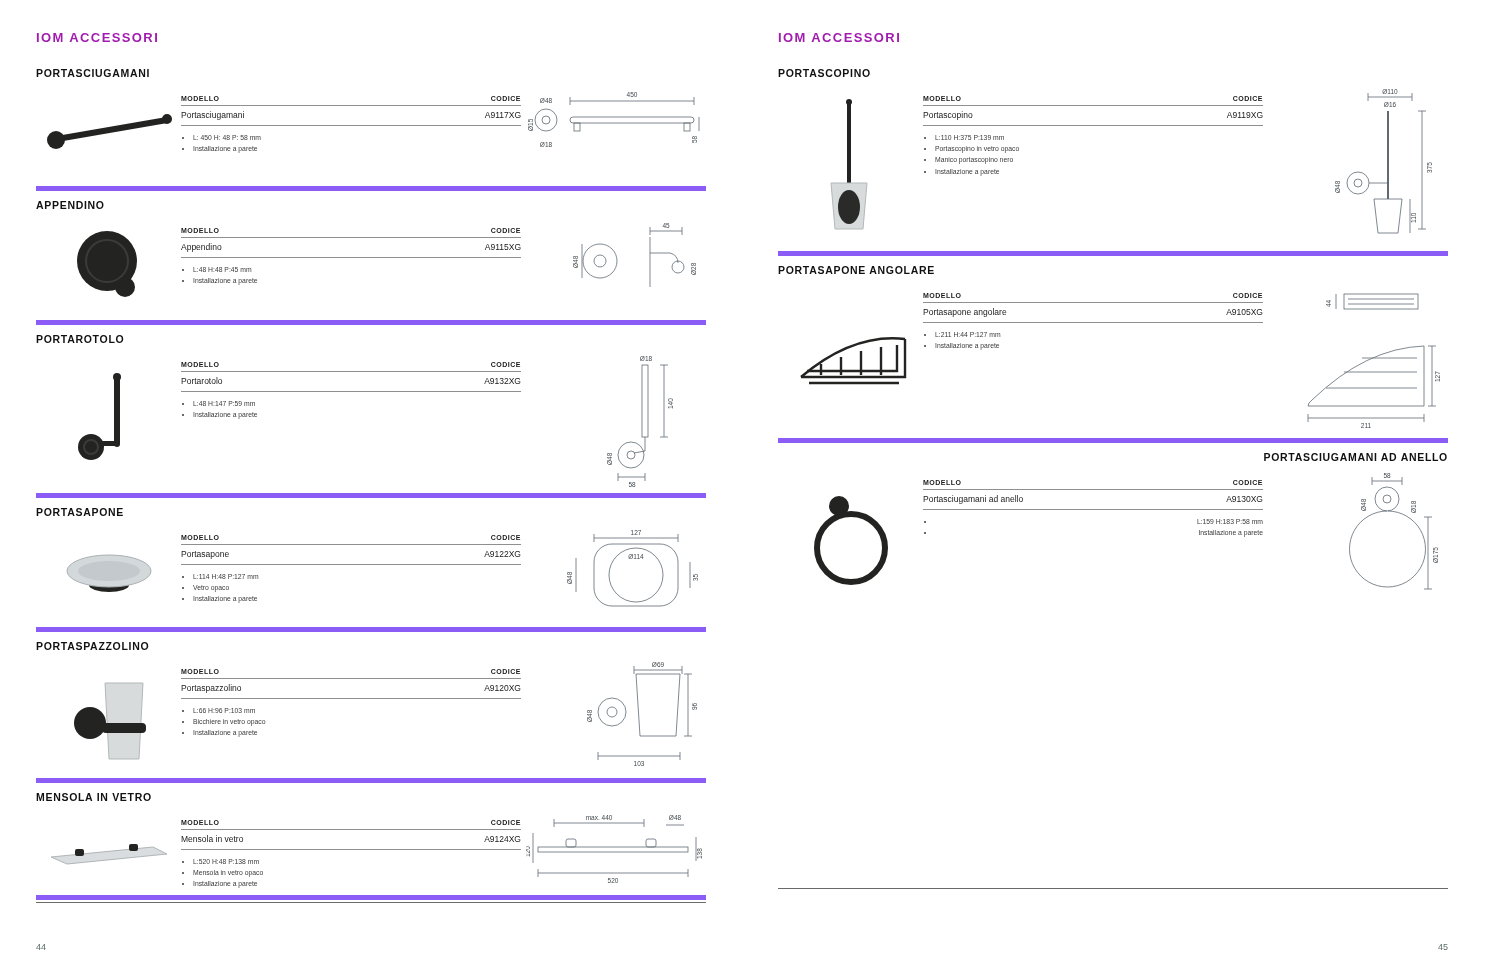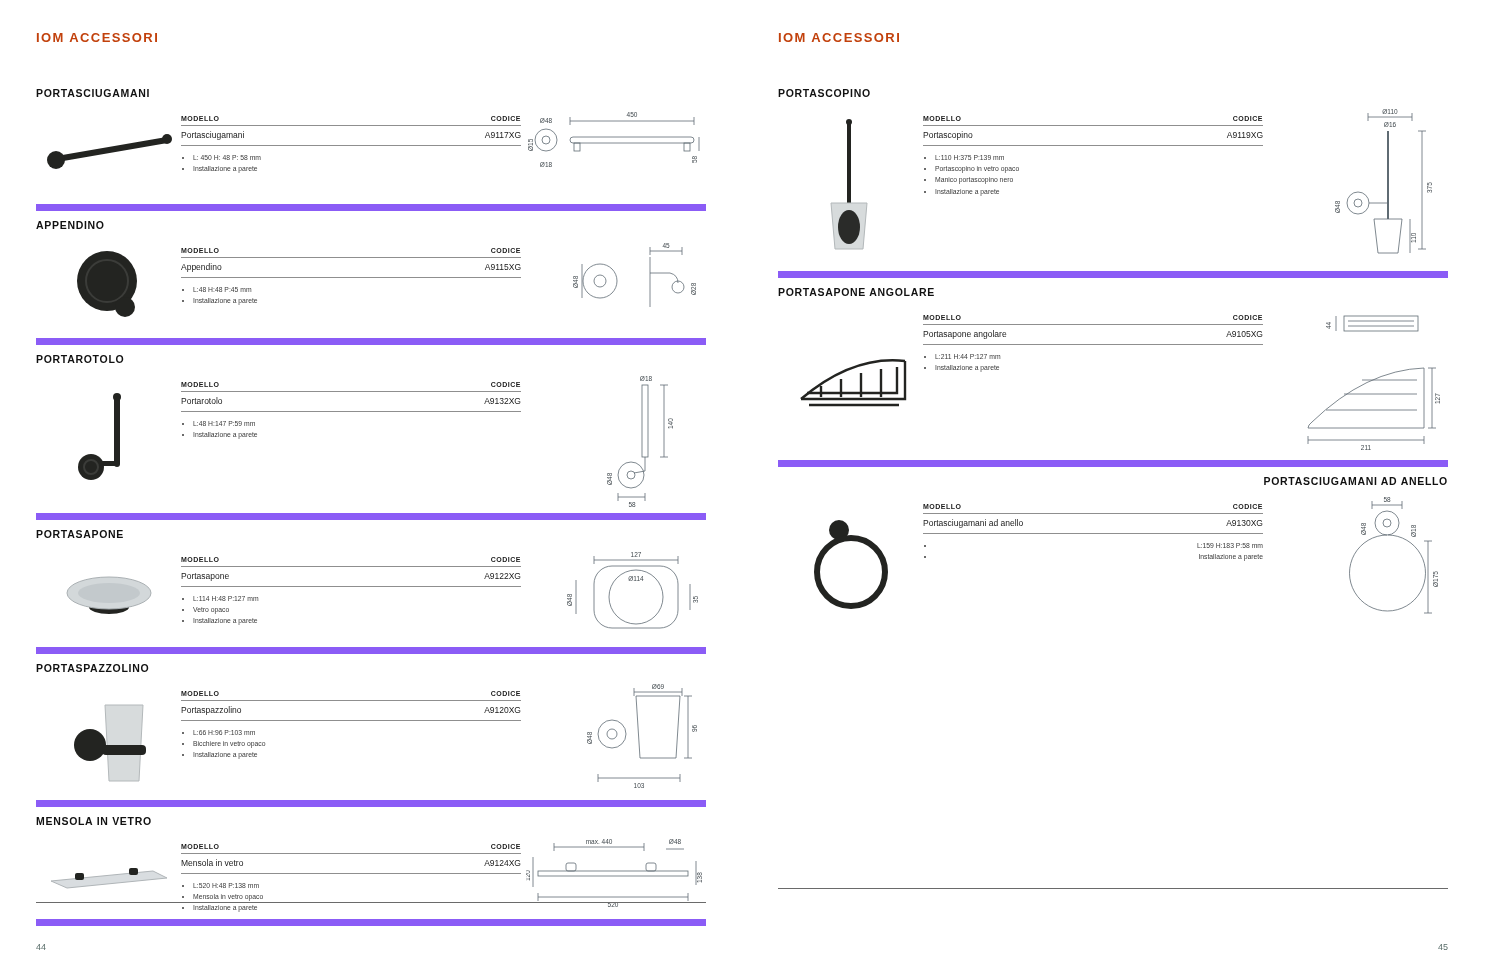--- a/index.html
+++ b/index.html
@@ -1,21 +1,21 @@
 <!DOCTYPE html>
 <html><head>
 <meta charset="utf-8">
 <style>
   * { margin:0; padding:0; box-sizing:border-box; }
   html,body { width:1485px; height:968px; background:#ffffff;
     font-family:"Liberation Sans", sans-serif; color:#1a1a1a; }
   .spread { display:flex; width:1485px; height:968px; }
   .page { width:742px; position:relative; padding:30px 36px 0 36px; }
-  .page-header { color:#c2410c; font-size:13px; font-weight:bold; letter-spacing:1.4px; margin-bottom:34px; }
-  .section { position:relative; border-bottom:7px solid #8b5cf6; padding:8px 0 4px 0; }
+  .page-header { color:#a21caf; font-size:13px; font-weight:bold; letter-spacing:1.4px; margin-bottom:14px; }
+  .section { position:relative; border-bottom:5px solid #8b5cf6; padding:8px 0 4px 0; }
   .section.no-border { border-bottom:none;text-align:right; }
   .sec-title { font-size:10.5px; font-weight:bold; letter-spacing:0.7px; color:#111; }
   .sec-body { display:flex; padding-top:8px; }
   .photo { width:145px; display:flex; align-items:center; justify-content:center; }
   .info { width:340px; padding-top:8px; }
   .thead { display:flex; justify-content:space-between; border-bottom:1px solid #8f8f8f; padding-bottom:3px; }
   .th { font-size:7px; font-weight:bold; letter-spacing:0.5px; }
   .trow { display:flex; justify-content:space-between; border-bottom:1px solid #8f8f8f; padding:4px 0 5px 0; font-size:8.5px; }
   .bullets { margin:6px 0 0 12px; list-style:disc; font-size:6.8px; color:#3a3a3a; line-height:1.65; }
   .drawing { flex:1; display:flex; justify-content:flex-end; align-items:flex-start; padding-right:2px; }

